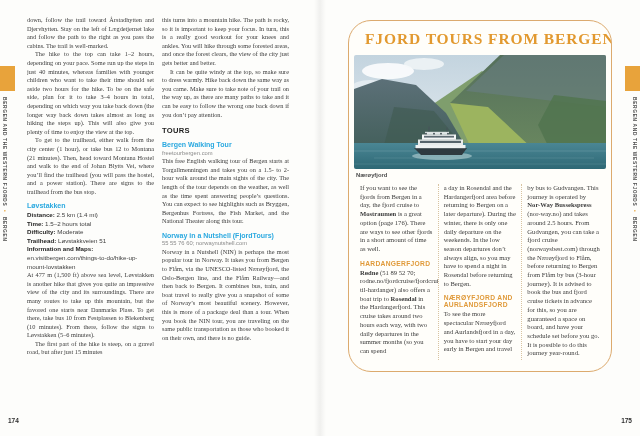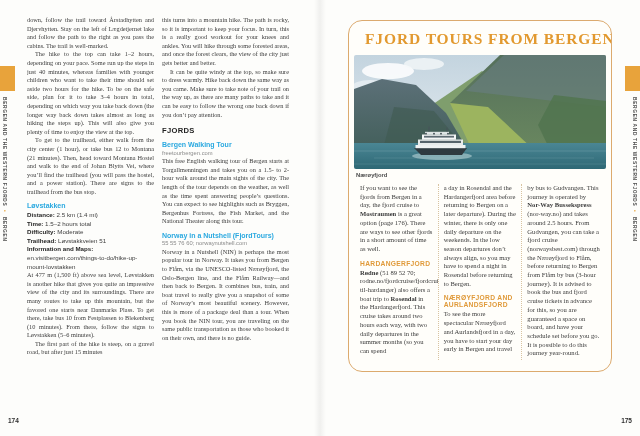--- a/index.html
+++ b/index.html
@@ -45,21 +45,21 @@
   .blk-stat b{color:#1f1f1f;}
 
   
   .pagenum{position:absolute;bottom:12px;font-family:"Liberation Sans",sans-serif;
     font-weight:bold;font-size:6.5px;color:#2e2e2e;}
   .pagenum-left{left:8px;}
   .pagenum-right{right:8px;}
 
   
   .feature-box{position:absolute;left:28px;top:20px;width:264px;height:352px;
-    box-sizing:border-box;border:1px solid #dcaa6e;border-radius:14px;
+    box-sizing:border-box;border:1px solid #dcaa6e;border-radius:23px;
     background:#fffefa;overflow:hidden;}
   .box-title{font-family:"Liberation Serif",serif;font-weight:bold;
     font-size:15.5px;letter-spacing:0.9px;color:#e2992f;
     margin:9px 0 7px 16px;white-space:nowrap;}
   .photo-wrap{margin:0 5px;height:114px;border-radius:2px;overflow:hidden;}
   .photo-wrap svg{display:block;width:100%;height:100%;}
   .caption{font-family:"Liberation Sans",sans-serif;font-weight:bold;
     font-size:5.8px;color:#4a4a4a;margin:3px 0 0 7px;}
   .box-cols{display:flex;margin:6px 6px 0 6px;height:176px;overflow:hidden;}
   .box-col{flex:1;padding:0 5px;overflow:hidden;}
@@ -91,21 +91,21 @@
           <div class="blk-stat"><b>Time:</b> 1.5–2 hours total</div>
           <div class="blk-stat"><b>Difficulty:</b> Moderate</div>
           <div class="blk-stat"><b>Trailhead:</b> Løvstakkveien 51</div>
           <div class="blk-stat"><b>Information and Maps:</b> en.visitbergen.com/things-to-do/hike-up-mount-lovstakken</div>
           <div class="blk-p">At 477 m (1,500 ft) above sea level, Løvstakken is another hike that gives you quite an impressive view of the city and its surroundings. There are many routes to take up this mountain, but the favored one starts near Danmarks Plass. To get there, take bus 10 from Festplassen to Blekenberg (10 minutes). From there, follow the signs to Løvstakken (5–6 minutes).</div>
           <div class="blk-p indent">The first part of the hike is steep, on a gravel road, but after just 15 minutes</div>
         </div>
       <div class="col">
           <div class="blk-p">this turns into a mountain hike. The path is rocky, so it is important to keep your focus. In turn, this is a really good workout for your knees and ankles. You will hike through some forested areas, and once the forest clears, the view of the city just gets better and better.</div>
           <div class="blk-p indent">It can be quite windy at the top, so make sure to dress warmly. Hike back down the same way as you came. Make sure to take note of your trail on the way up, as there are many paths to take and it can be easy to follow the wrong one back down if you don’t pay attention.</div>
-          <div class="blk-hblack">FJORDS</div>
+          <div class="blk-hblack">TOURS</div>
           <div class="blk-hblue">Bergen Walking Tour</div>
           <div class="blk-meta">freetourbergen.com</div>
           <div class="blk-p">This free English walking tour of Bergen starts at Torgallmenningen and takes you on a 1.5- to 2-hour walk around the main sights of the city. The length of the tour depends on the weather, as well as the time spent answering people’s questions. You can expect to see highlights such as Bryggen, Bergenhus Fortress, the Fish Market, and the National Theater along this tour.</div>
           <div class="blk-hblue">Norway in a Nutshell (FjordTours)</div>
           <div class="blk-meta">55 55 76 60; norwaynutshell.com</div>
           <div class="blk-p">Norway in a Nutshell (NIN) is perhaps the most popular tour in Norway. It takes you from Bergen to Flåm, via the UNESCO-listed Nærøyfjord, the Oslo-Bergen line, and the Flåm Railway—and then back to Bergen. It combines bus, train, and boat travel to really give you a snapshot of some of Norway’s most beautiful scenery. However, this is more of a package deal than a tour. When you book the NIN tour, you are traveling on the same public transportation as those who booked it on their own, and there is no guide.</div>
         </div>
     </div>
 
     <div class="pagenum pagenum-left">174</div>

